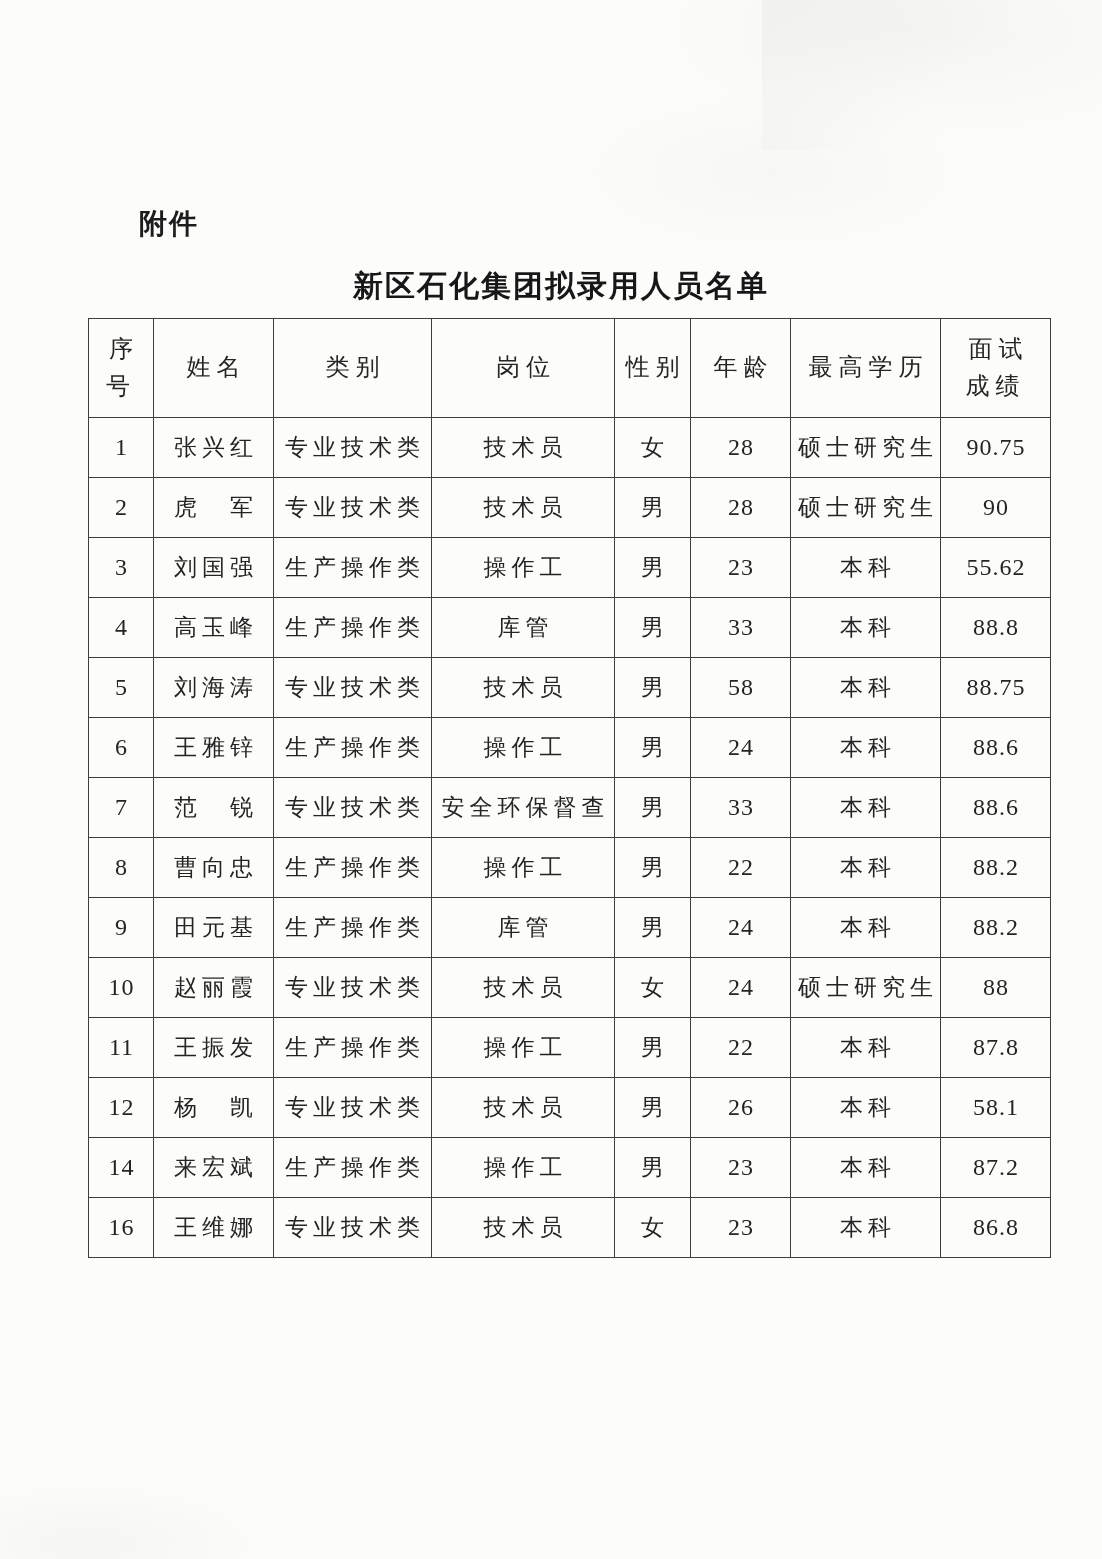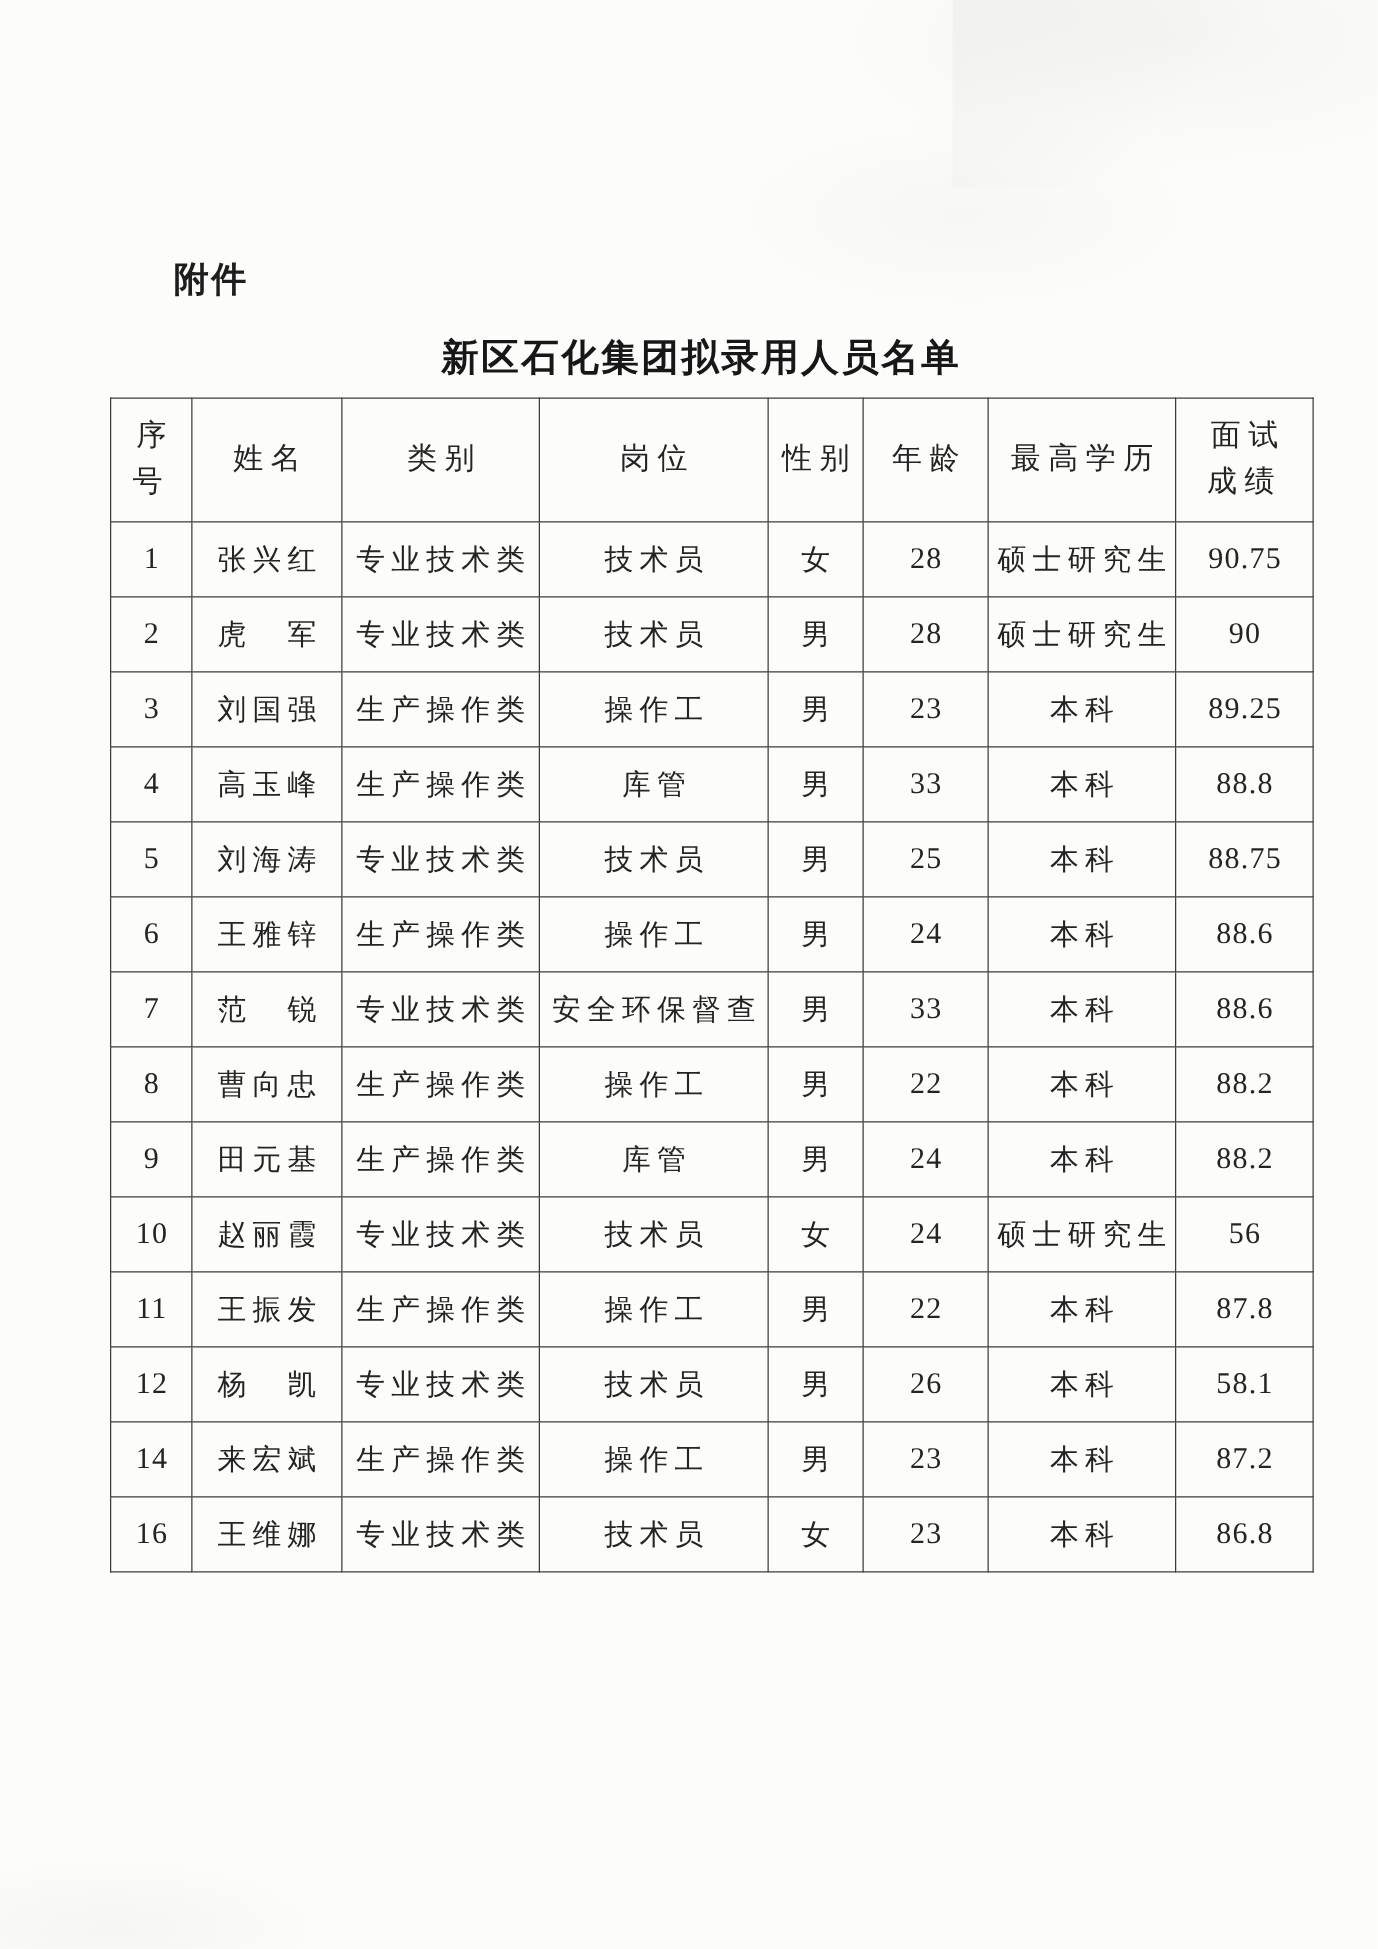--- a/index.html
+++ b/index.html
@@ -123,39 +123,39 @@
           <td class="c-num">90</td>
         </tr>
         <tr>
           <td class="c-num">3</td>
           <td>刘国强</td>
           <td>生产操作类</td>
           <td>操作工</td>
           <td class="c-gender">男</td>
           <td class="c-num">23</td>
           <td>本科</td>
-          <td class="c-num">89.25</td>
+          <td class="c-num">55.62</td>
         </tr>
         <tr>
           <td class="c-num">4</td>
           <td>高玉峰</td>
           <td>生产操作类</td>
           <td>库管</td>
           <td class="c-gender">男</td>
           <td class="c-num">33</td>
           <td>本科</td>
           <td class="c-num">88.8</td>
         </tr>
         <tr>
           <td class="c-num">5</td>
           <td>刘海涛</td>
           <td>专业技术类</td>
           <td>技术员</td>
           <td class="c-gender">男</td>
-          <td class="c-num">25</td>
+          <td class="c-num">58</td>
           <td>本科</td>
           <td class="c-num">88.75</td>
         </tr>
         <tr>
           <td class="c-num">6</td>
           <td>王雅锌</td>
           <td>生产操作类</td>
           <td>操作工</td>
           <td class="c-gender">男</td>
           <td class="c-num">24</td>
@@ -193,21 +193,21 @@
           <td class="c-num">88.2</td>
         </tr>
         <tr>
           <td class="c-num">10</td>
           <td>赵丽霞</td>
           <td>专业技术类</td>
           <td>技术员</td>
           <td class="c-gender">女</td>
           <td class="c-num">24</td>
           <td>硕士研究生</td>
-          <td class="c-num">56</td>
+          <td class="c-num">88</td>
         </tr>
         <tr>
           <td class="c-num">11</td>
           <td>王振发</td>
           <td>生产操作类</td>
           <td>操作工</td>
           <td class="c-gender">男</td>
           <td class="c-num">22</td>
           <td>本科</td>
           <td class="c-num">87.8</td>

